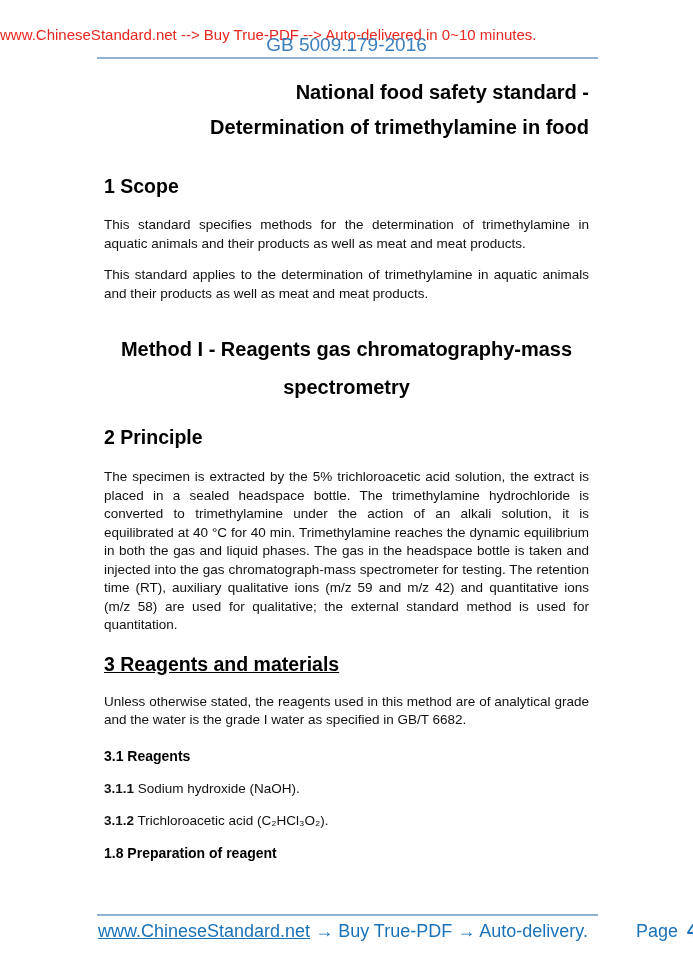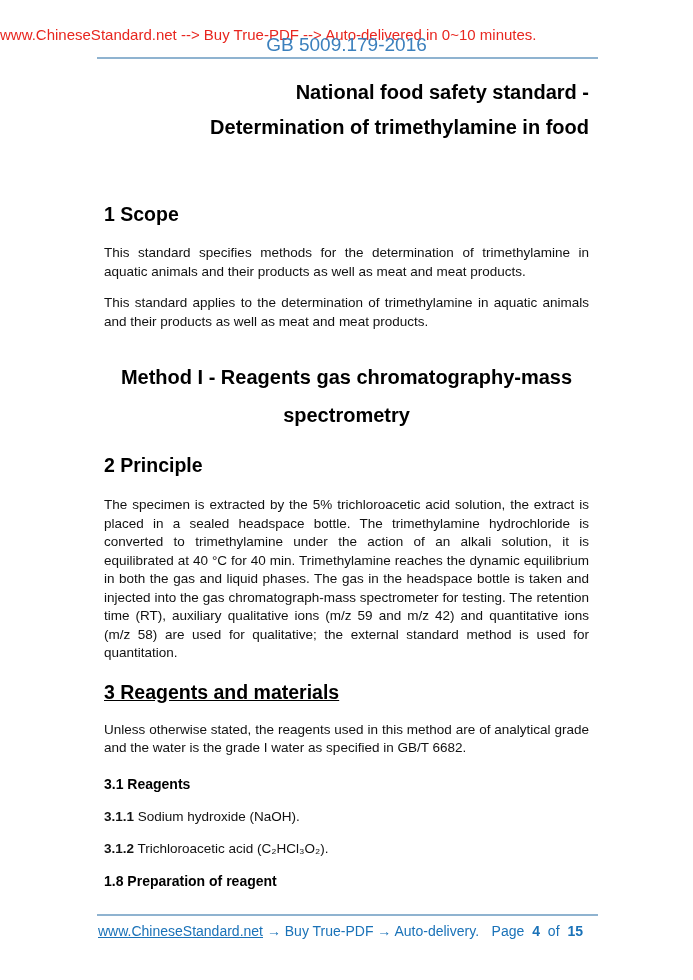--- a/index.html
+++ b/index.html
@@ -40,21 +40,21 @@
     font-size:20px; font-weight:bold; line-height:23px;
     text-align:right; color:#000000;
   }
   .doc-title.l1 { margin-top:81px; }
   .doc-title.l2 { margin-top:12px; }
 
   .section-heading {
     font-size:19.5px; font-weight:bold; line-height:23px;
     color:#000000;
   }
-  .h-scope     { margin-top:64px; }
+  .h-scope     { margin-top:36px; }
   .h-principle { margin-top:27px; }
   .h-reagents  { margin-top:18px;text-decoration:underline; }
 
   .method-heading {
     font-size:20px; font-weight:bold; line-height:23px;
     text-align:center; color:#000000;
   }
   .method-heading.l1 { margin-top:35px; }
   .method-heading.l2 { margin-top:15px; }
 
@@ -78,22 +78,23 @@
     font-size:13.5px; line-height:18.5px;
   }
   .item-line b { font-weight:bold; }
   .i-311 { margin-top:14px; }
   .i-312 { margin-top:14px; }
 
   
   .footer-row {
     position:absolute; top:922px; left:98px; right:110px;
     display:flex; justify-content:space-between; align-items:center;
-    color:#1a72b8; font-size:14px; line-height:18px;
+    color:#1a72b8; font-size:18px; line-height:18px;
     white-space:nowrap;
+    gap:48px;
   }
   .footer-link {
     color:#1a72b8; text-decoration:underline; cursor:pointer;
   }
   .page-num b { font-weight:bold; }
   .page-num span, .page-num b { margin-left:4px; }
   .page-num .first { margin-left:0; }
 </style>
 </head>
 <body>

